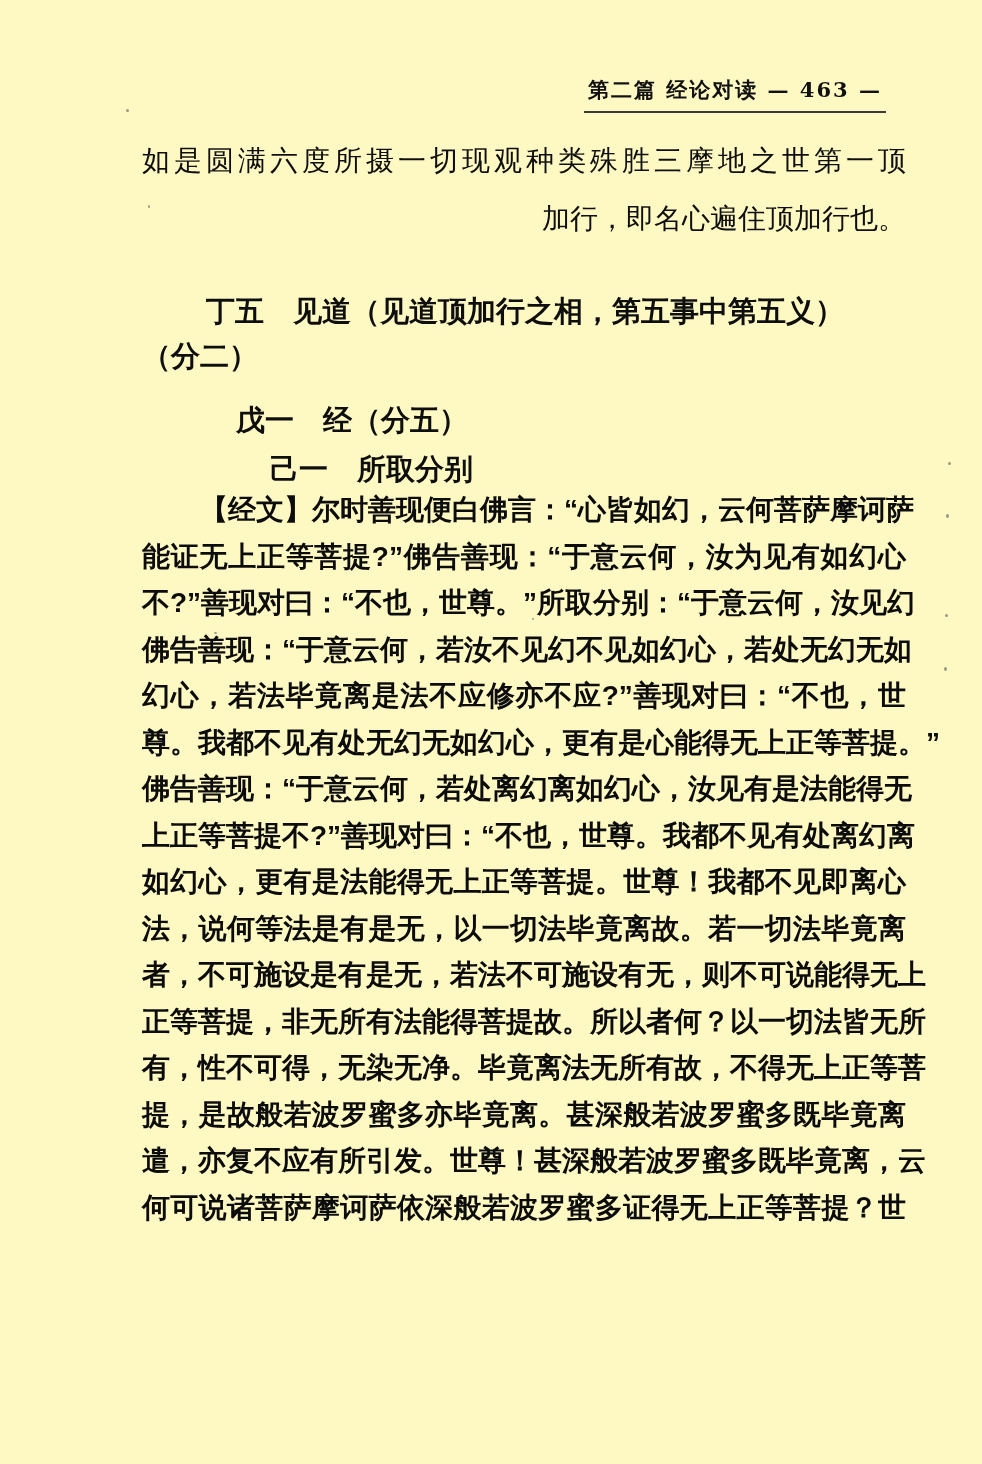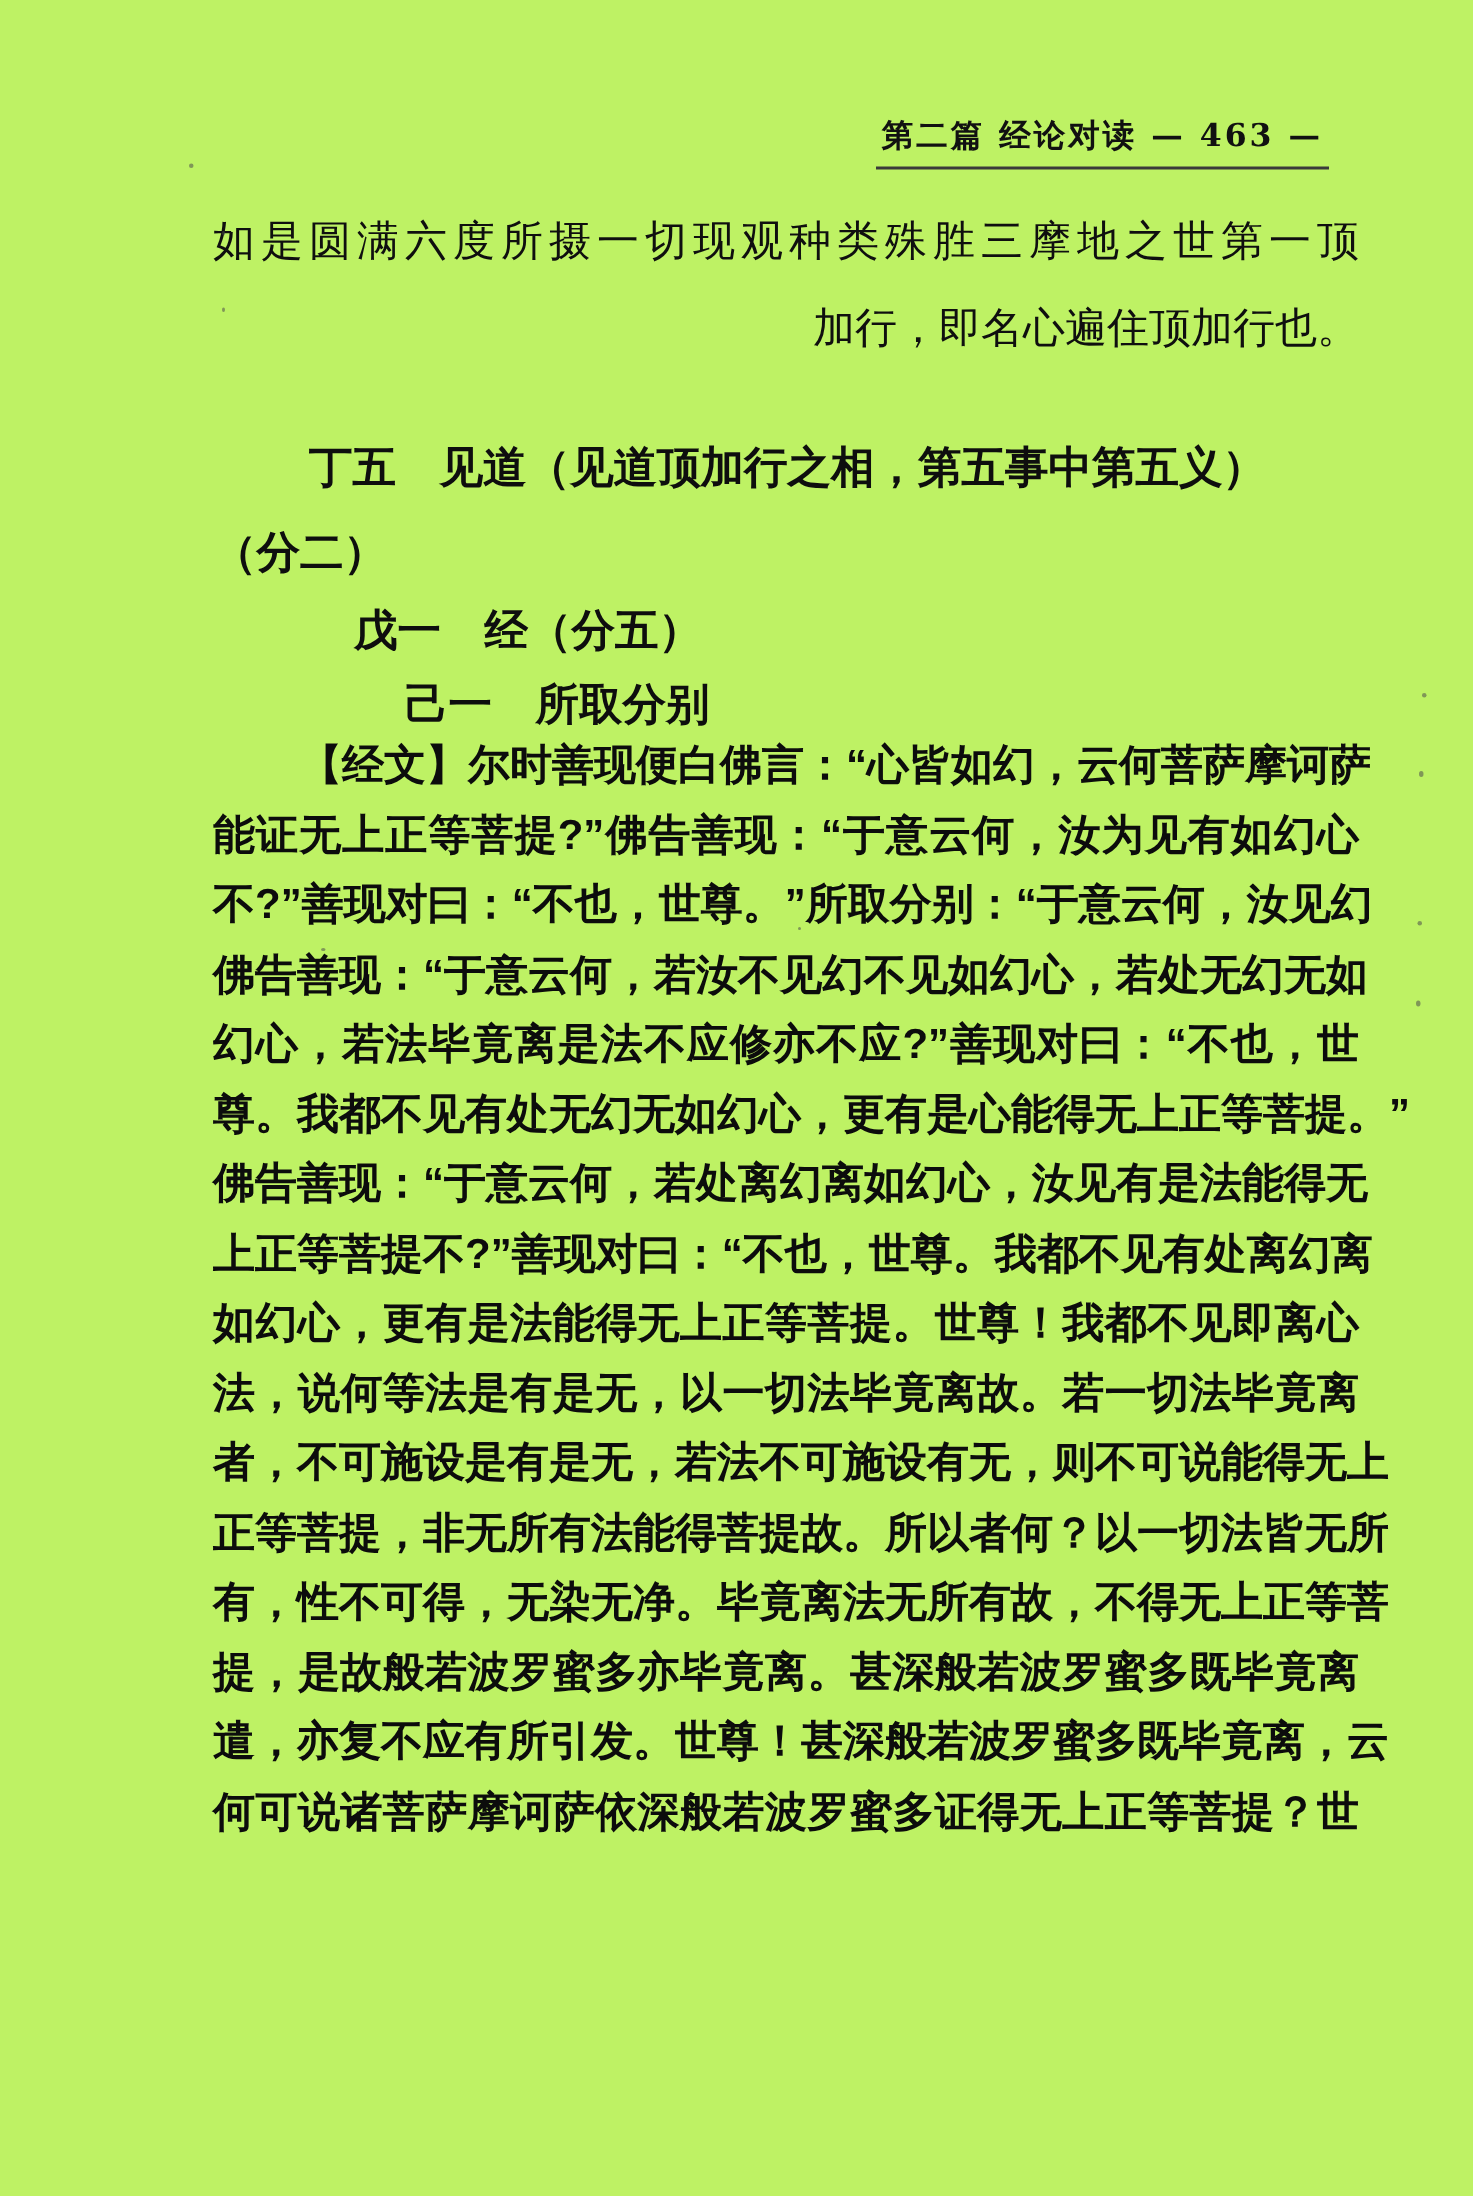--- a/index.html
+++ b/index.html
@@ -4,21 +4,21 @@
 <style>
   html, body {
     margin: 0;
     padding: 0;
     background: #ffffff;
   }
   .page {
     position: relative;
     width: 982px;
     height: 1464px;
-    background: #bef264;
+    background: #fef9c3;
     color: #141414;
     overflow: hidden;
     font-family: "DejaVu Serif", serif;
   }
 
   
   .running-head {
     position: absolute;
     top: 76px;
     right: 96px;
@@ -56,21 +56,21 @@
     position: absolute;
     left: 142px;
     width: 790px;
     font-family: "DejaVu Serif", serif;
     font-weight: bold;
     font-size: 29px;
     color: #0e0e0e;
     white-space: nowrap;
   }
   .h-ding  { top: 292px; padding-left: 64px; }
-  .h-ding2 { top: 349px; padding-left: 0; }
+  .h-ding2 { top: 337px; padding-left: 0; }
   .h-wu    { top: 401px; padding-left: 94px; }
   .h-ji    { top: 450px; padding-left: 128px; }
 
   
   .scripture {
     position: absolute;
     left: 142px;
     top: 487px;
     width: 764px;
     font-family: "Liberation Sans", sans-serif;

